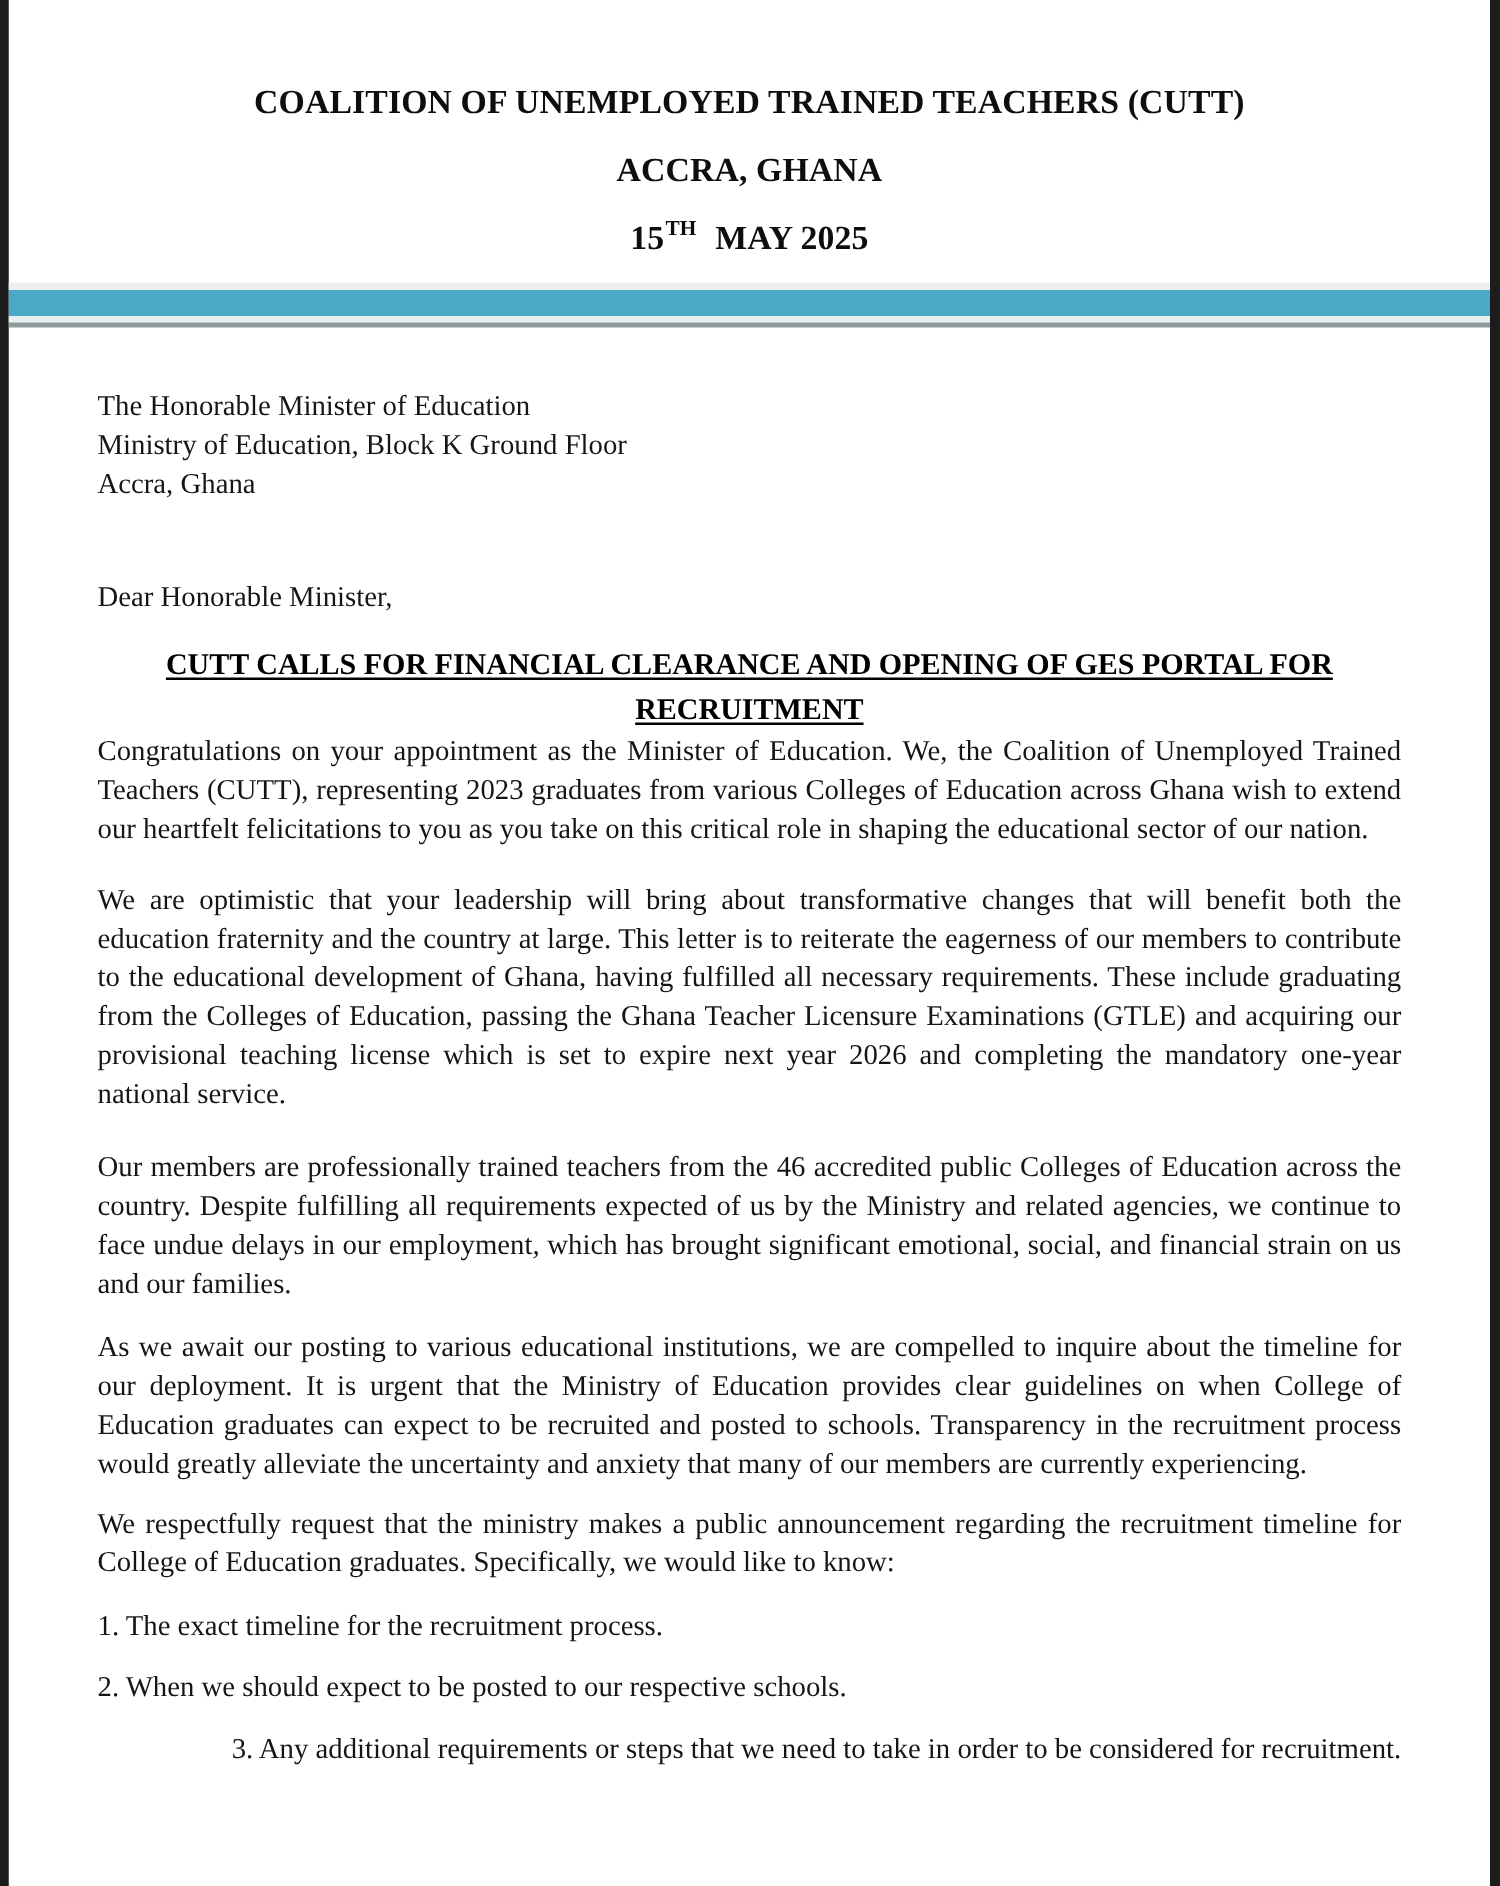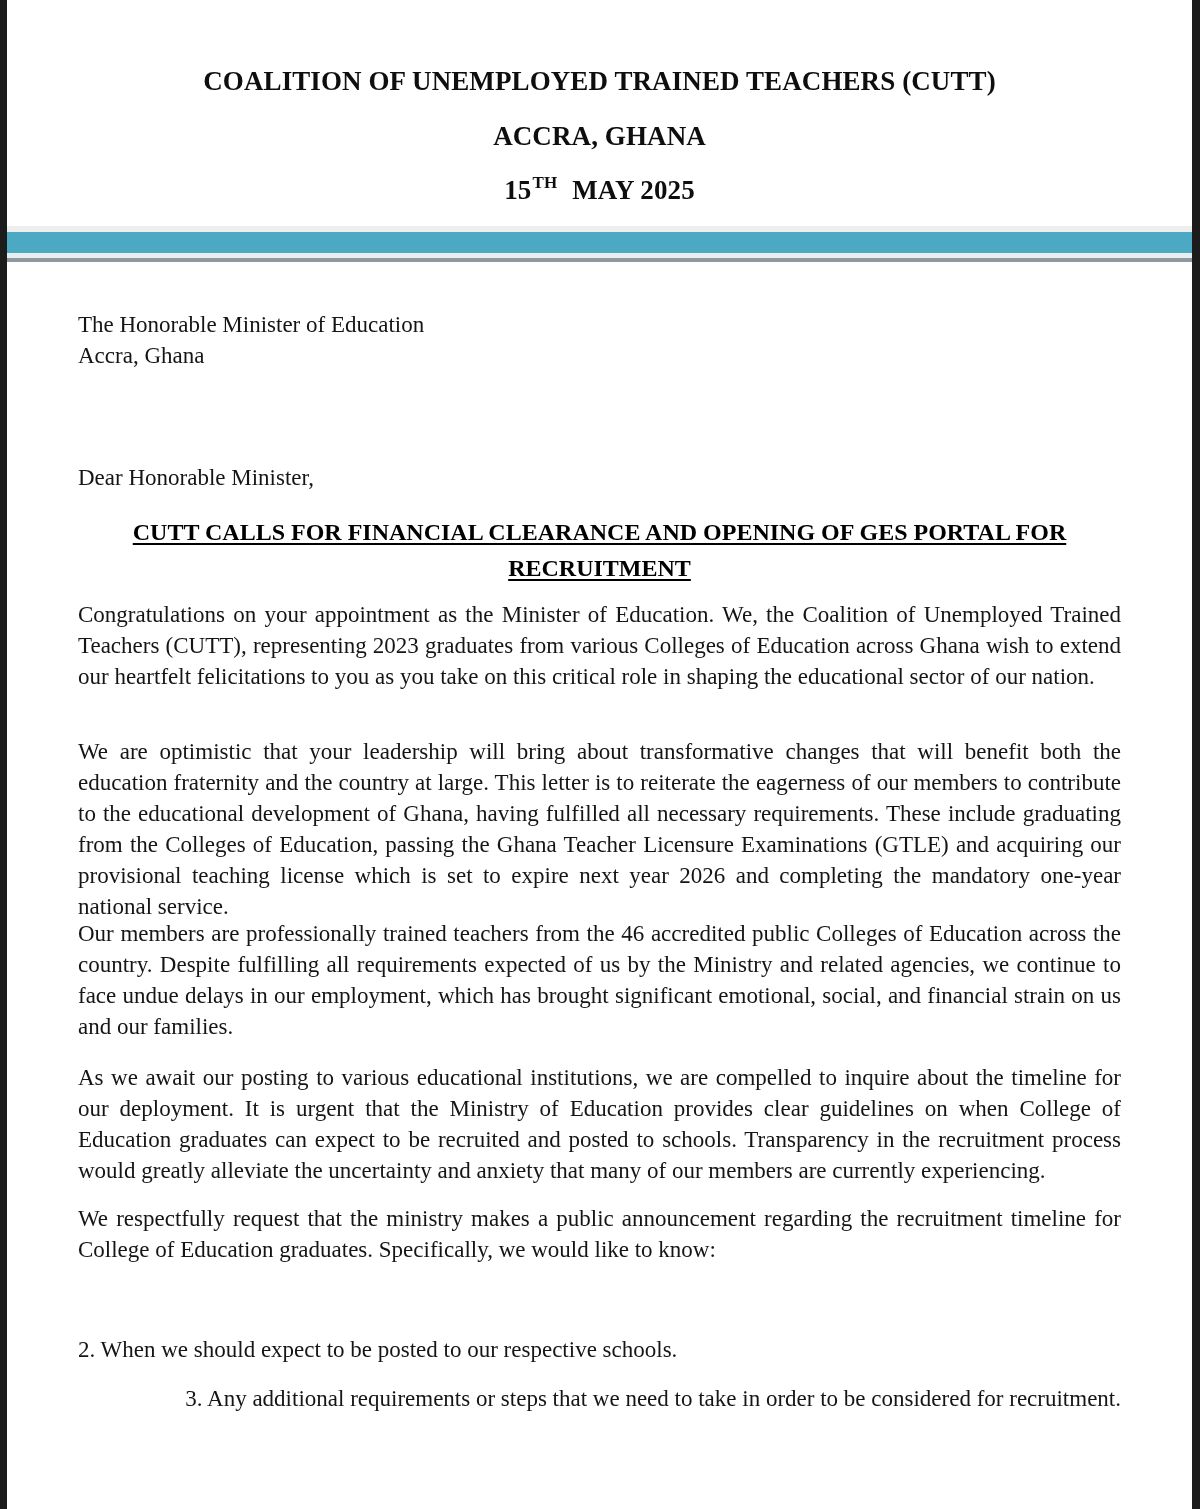--- a/index.html
+++ b/index.html
@@ -97,22 +97,22 @@
       line-height: 36px;
       text-decoration: underline;
       text-decoration-thickness: 2px;
       text-underline-offset: 3px;
       color: #000000;
     }
     .para {
       text-align: justify;
       text-align-last: left;
     }
-    .p1 { top: 599px; }
-    .p2 { top: 736px; }
+    .p1 { top: 585px; }
+    .p2 { top: 704px; }
     .p3 { top: 918px; }
     .p4 { top: 1062px; }
     .p5 { top: 1203px; }
     .li {
       white-space: nowrap;
     }
     .li1 { top: 1285px; }
     .li2 { top: 1334px; }
     .li3 { top: 1383px; text-align: right; }
   </style>
@@ -127,29 +127,31 @@
     <div class="lh-line lh-date"><span>15</span><sup>TH</sup><span>MAY 2025</span></div>
   </div>
 
   <div class="band-light-top"></div>
   <div class="band-teal" style="background: rgb(75, 169, 196);"></div>
   <div class="band-gap"></div>
   <div class="band-gray" style="background: rgb(143, 154, 158);"></div>
 
   <div class="text address">
     <div>The Honorable Minister of Education</div>
+    <div>Ministry of Education, Block K Ground Floor</div>
     <div>Accra, Ghana</div>
   </div>
 
   <div class="text salutation">Dear Honorable Minister,</div>
 
   <div class="subject">CUTT CALLS FOR FINANCIAL CLEARANCE AND OPENING OF GES PORTAL FOR RECRUITMENT</div>
 
   <div class="text para p1">Congratulations on your appointment as the Minister of Education. We, the Coalition of Unemployed Trained Teachers (CUTT), representing 2023 graduates from various Colleges of Education across Ghana  wish to extend our heartfelt felicitations to you as you take on this critical role in shaping the educational sector of our nation.</div>
   <div class="text para p2">We are optimistic that your leadership will bring about transformative changes that will benefit both the education fraternity and the country at large. This letter is to reiterate the eagerness of our members to contribute to the educational development of Ghana, having fulfilled all necessary requirements. These include graduating from the Colleges of Education, passing the Ghana Teacher Licensure Examinations (GTLE) and acquiring our provisional teaching license which is set to expire next year 2026 and completing the mandatory one-year national service.</div>
   <div class="text para p3">Our members are professionally trained teachers from the 46 accredited public Colleges of Education across the country. Despite fulfilling all requirements expected of us by the Ministry and related agencies, we continue to face undue delays in our employment, which has brought significant emotional, social, and financial strain on us and our families.</div>
   <div class="text para p4">As we await our posting to various educational institutions, we are compelled to inquire about the timeline for our deployment. It is urgent that the Ministry of Education provides clear guidelines on when College of Education graduates can expect to be recruited and posted to schools. Transparency in the recruitment process would greatly alleviate the uncertainty and anxiety that many of our members are currently experiencing.</div>
   <div class="text para p5">We respectfully request that the ministry makes a public announcement regarding the recruitment timeline for College of Education graduates. Specifically, we would like to know:</div>
 
+  <div class="text li li1">1. The exact timeline for the recruitment process.</div>
   <div class="text li li2">2. When we should expect to be posted to our respective schools.</div>
   <div class="text li li3">3. Any additional requirements or steps that we need to take in order to be considered for recruitment.</div>
 
 </div>
 
 </body></html>

